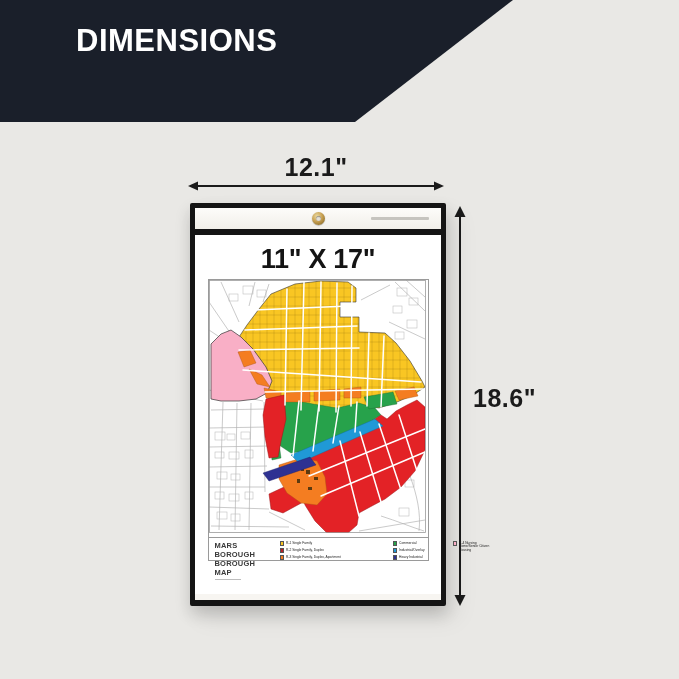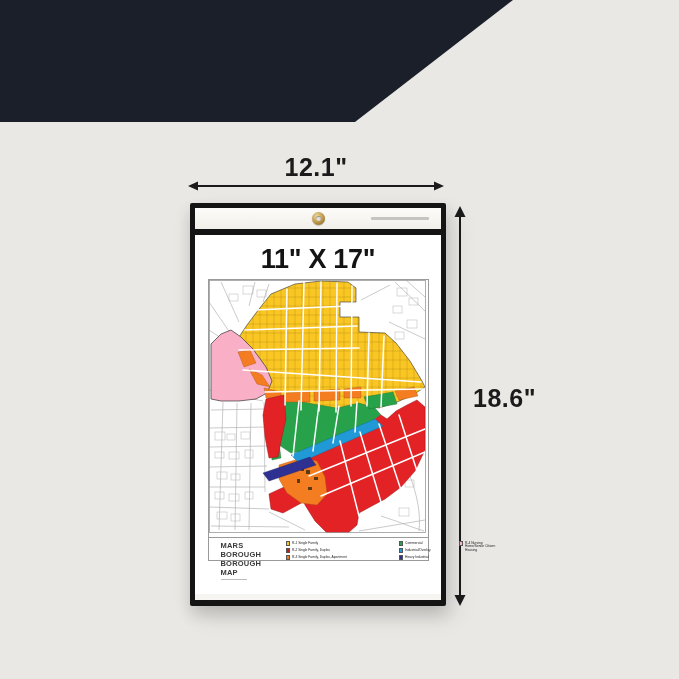--- a/index.html
+++ b/index.html
@@ -32,38 +32,39 @@
   .grommet::after{content:"";position:absolute;left:4px;top:4px;width:5px;height:5px;border-radius:50%;
            background:#e7e3d8;box-shadow:inset 0 .6px 1.2px rgba(0,0,0,.55);}
   .watermark{position:absolute;right:12px;top:9px;width:58px;height:2.5px;border-radius:1px;
            background:#c6c4bf;}
   .p-divider{height:6px;background:#141414;}
   .paper{height:359px;background:#ffffff;padding-top:9px;box-sizing:border-box;}
   .headline{ text-align:center;color:#141414;font-weight:bold;font-size:27px;line-height:1.15;
              letter-spacing:-.3px;}
   .map-frame{width:219px;margin:4px auto 0;border:1px solid #9a9a9a;background:#ffffff;}
   .legend{border-top:1px solid #9a9a9a;height:23px;display:flex;align-items:flex-start;
-          padding:3px 12px;box-sizing:border-box;gap:7px;background:#fff;}
+          padding:3px 6px;box-sizing:border-box;gap:7px;background:#fff;}
   .map-title{font-size:7.5px;font-weight:bold;color:#3a3a3a;line-height:1.2;letter-spacing:.2px;
              width:58px;flex:none;}
   .map-subsmudge{width:26px;height:1.5px;background:#bdbdbd;margin-top:1.5px;}
   .lg-col{display:flex;flex-direction:column;gap:1.5px;flex:none;}
   .lg-item{display:flex;align-items:flex-start;height:5.5px;}
   .sw{width:4.5px;height:4.5px;border:.5px solid #555;margin-right:2px;flex:none;box-sizing:border-box;}
   .lg-label{font-size:6px;color:#222;transform:scale(.55);transform-origin:0 0;white-space:nowrap;
             line-height:1.05;}
   .lg-label.wrap{white-space:normal;width:60px;}
 </style>
 </head>
 <body>
 
 <div class="stage">
 
   <div class="banner"></div>
   <div class="banner-text">
+    <div>DIMENSIONS</div>
   </div>
 
   <div class="dim-label dim-w">12.1"</div>
   <svg class="arrow-svg h-arrow" width="256" height="12">
     <line x1="8" y1="6" x2="248" y2="6" stroke="#1b1b1b" stroke-width="2"></line>
     <polygon points="0,6 10,1.5 10,10.5" fill="#1b1b1b"></polygon>
     <polygon points="256,6 246,1.5 246,10.5" fill="#1b1b1b"></polygon>
   </svg>
 
   <div class="dim-label dim-h">18.6"</div>

